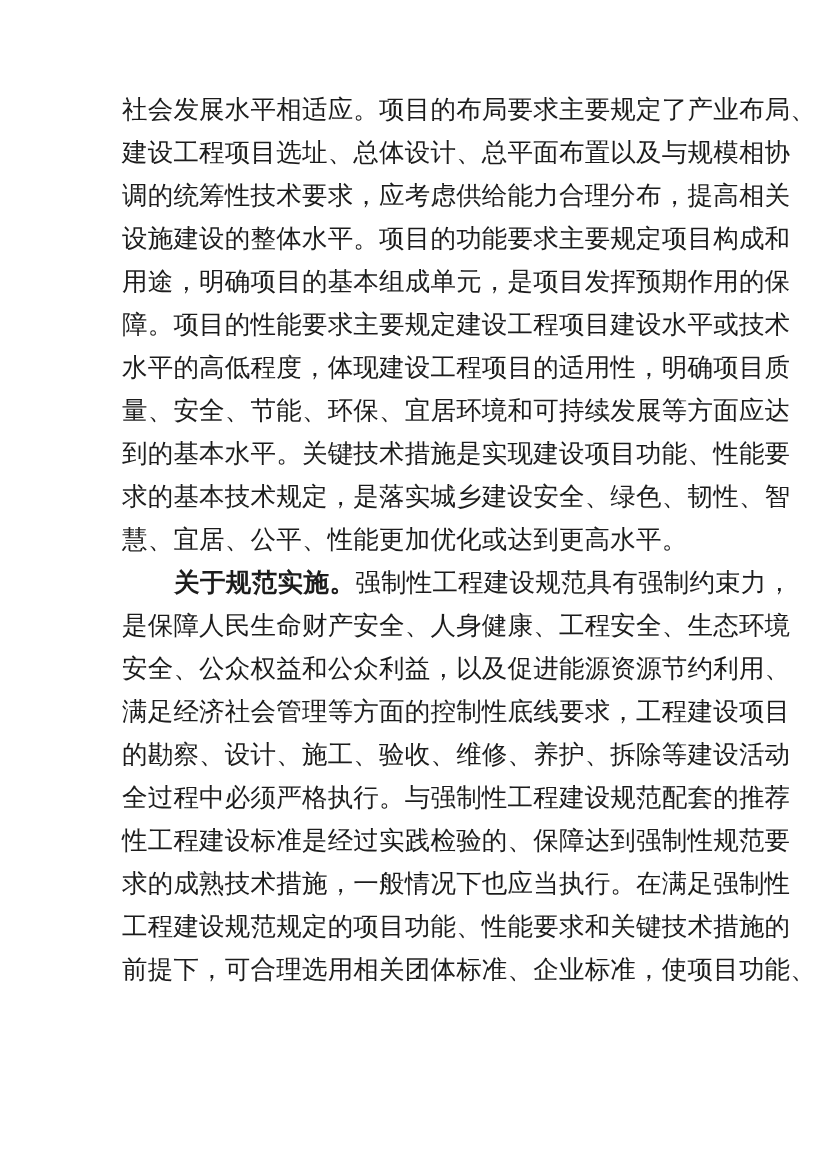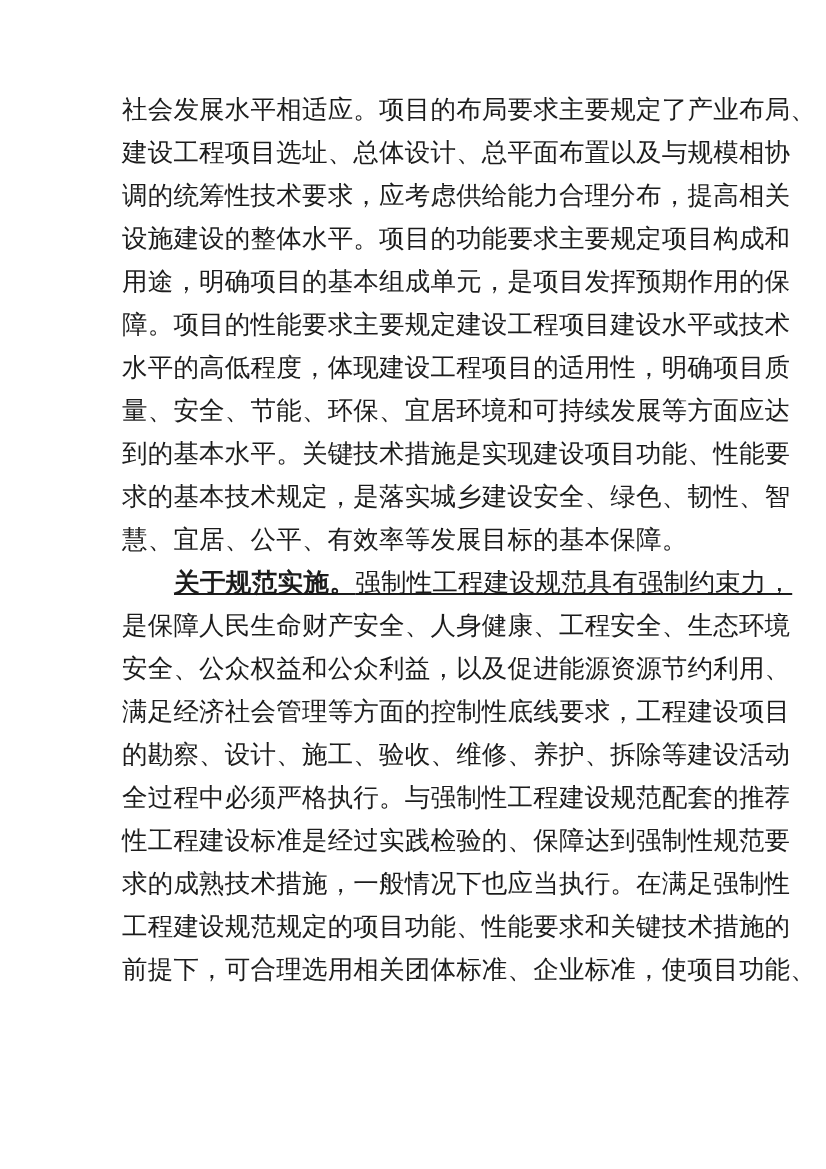--- a/index.html
+++ b/index.html
@@ -40,21 +40,20 @@
     white-space: normal;
   }
   .doc-line.justify > .ch {
     display: inline-block;
   }
   .doc-line.flush {
     white-space: nowrap;
   }
   .indent2 {
     padding-left: 52px;
-    text-decoration: underline;
   }
   .bold-run {
     font-weight: bold;
     letter-spacing: 0.4px;
   }
 </style>
 </head>
 <body>
 
 <div id="page">
@@ -334,21 +333,21 @@
           <span class="ch">全</span>
           <span class="ch">、</span>
           <span class="ch">绿</span>
           <span class="ch">色</span>
           <span class="ch">、</span>
           <span class="ch">韧</span>
           <span class="ch">性</span>
           <span class="ch">、</span>
           <span class="ch">智</span>
         </div>
-        <div class="doc-line flush"><span>慧、宜居、公平、有效率等发展目标的基本保障。</span></div>
+        <div class="doc-line flush"><span>慧、宜居、公平、性能更加优化或达到更高水平。</span></div>
       </div>
       <div class="doc-paragraph">
         <div class="doc-line flush indent2"><span class="bold-run">关于规范实施。</span><span>强制性工程建设规范具有强制约束力，</span></div>
         <div class="doc-line justify">
           <span class="ch">是</span>
           <span class="ch">保</span>
           <span class="ch">障</span>
           <span class="ch">人</span>
           <span class="ch">民</span>
           <span class="ch">生</span>

